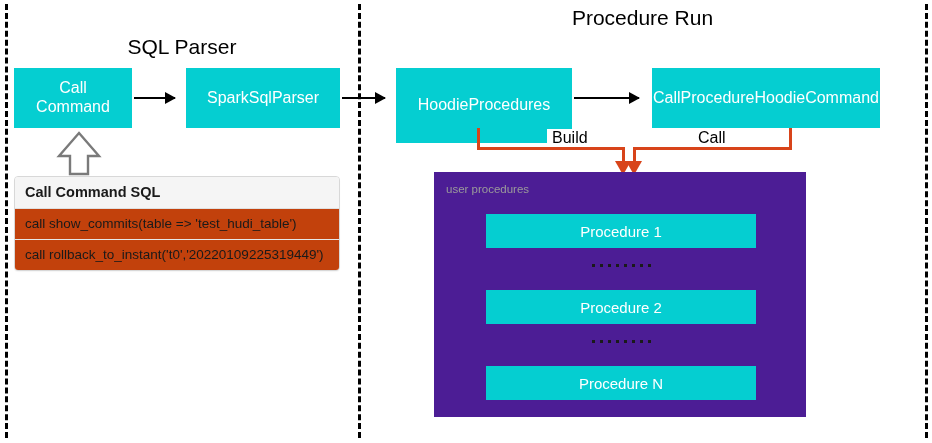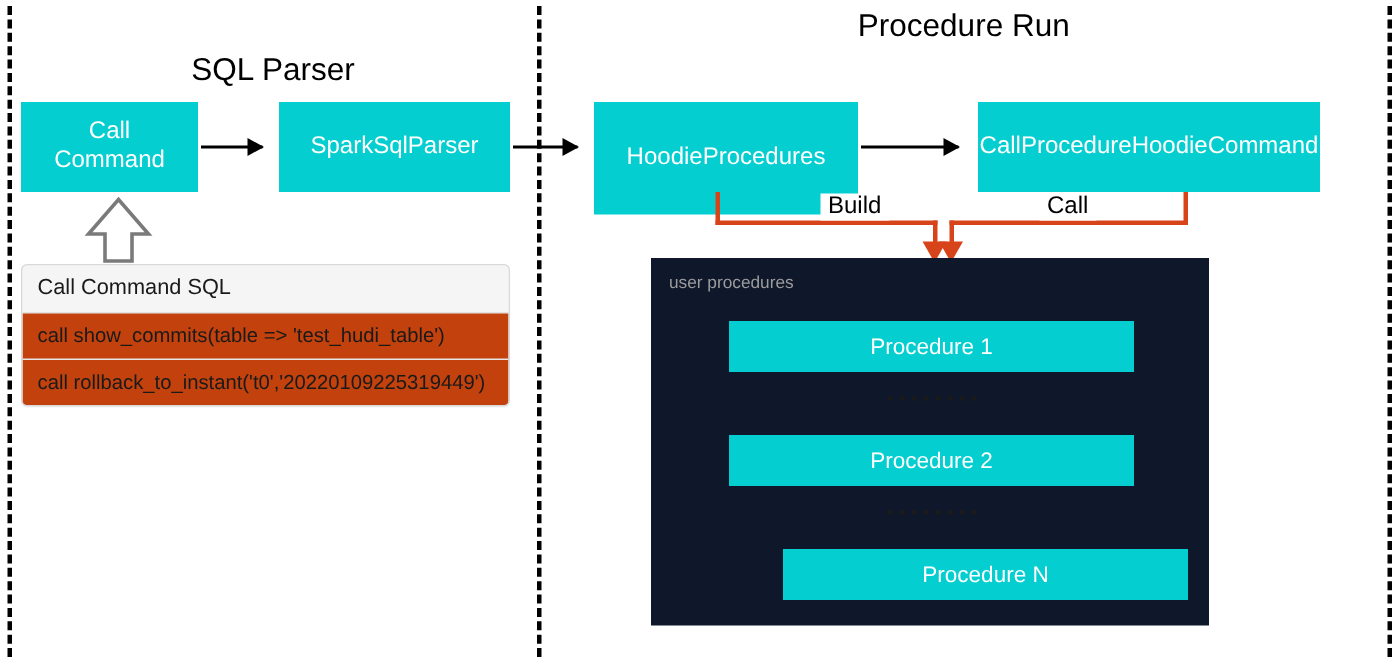--- a/index.html
+++ b/index.html
@@ -96,20 +96,21 @@
     background: #ffffff;
     overflow: hidden;
     box-shadow: 0 1px 1px rgba(0,0,0,0.04);
   }
   .sql-header {
     background: #f5f5f5;
     border-bottom: 1px solid #e0e0e0;
     padding: 7px 10px 8px 10px;
     font-size: 14.5px;
     color: #1a1a1a;
+    font-weight: bold;
   }
   .sql-row {
     background: #c2410c;
     border-bottom: 1px solid #e6e6e6;
     padding: 7px 10px 8px 10px;
     font-size: 13.5px;
     color: #1a1a1a;
     white-space: nowrap;
   }
   .sql-row:last-child { border-bottom: none; }
@@ -146,21 +147,21 @@
     white-space: nowrap;
   }
   #label-build { left: 547px; top: 129px; }
   #label-call  { left: 693px; top: 129px; }
 
   
   #procedures-panel {
     position: absolute;
     left: 434px; top: 172px;
     width: 372px; height: 245px;
-    background: #0f172a;
+    background: #4c1d95;
   }
   #procedures-caption {
     position: absolute;
     left: 12px; top: 11px;
     font-size: 11.5px;
     color: #9b9b9b;
   }
   .proc-box {
     position: absolute;
     left: 52px;
@@ -168,21 +169,21 @@
     height: 34px;
     background: #05CED1;
     color: #ffffff;
     font-size: 15px;
     display: flex;
     align-items: center;
     justify-content: center;
   }
   #proc-1 { top: 42px; }
   #proc-2 { top: 118px; }
-  #proc-3 { top: 194px; margin-left: 36px; }
+  #proc-3 { top: 194px; }
 
   .dots {
     position: absolute;
     left: 52px;
     width: 270px;
     height: 10px;
     display: flex;
     align-items: center;
     justify-content: center;
     gap: 5px;

